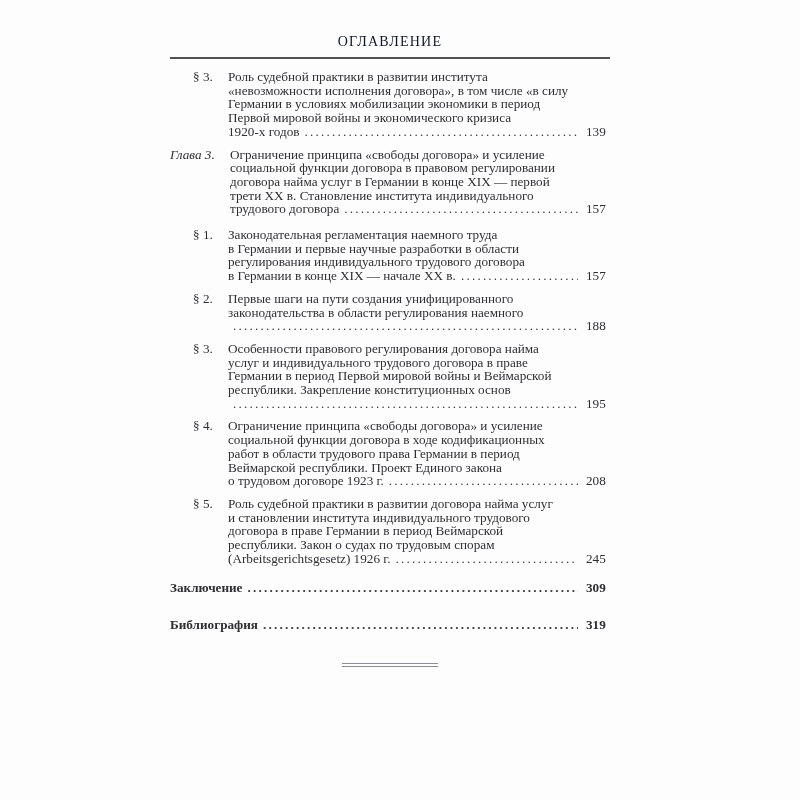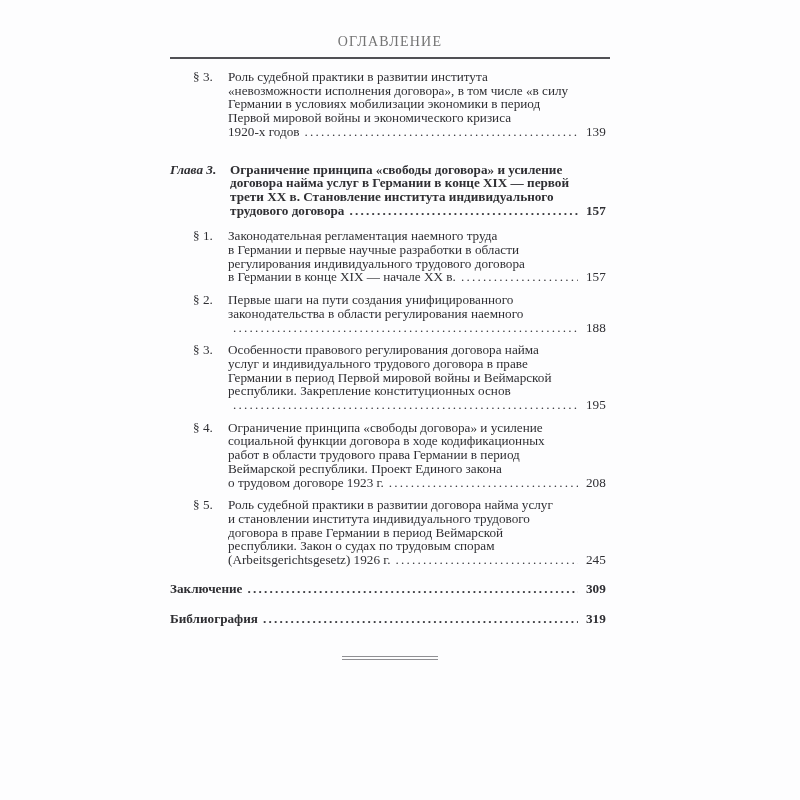--- a/index.html
+++ b/index.html
@@ -21,21 +21,21 @@
     top: 34px;
     width: 440px;
   }
   .title {
     margin: 0;
     text-align: center;
     font-size: 14px;
     line-height: 16px;
     font-weight: normal;
     letter-spacing: 1.2px;
-    color: #737373;
+    color: #0f172a;
   }
   .rule {
     border-top: 2px solid #515155;
     margin-top: 7px;
     height: 0;
   }
   .entries {
     margin-top: 11px;
   }
   .entry {
@@ -44,31 +44,31 @@
     line-height: 13.7px;
     margin: 0 0 9px 0;
   }
   .entry .label {
     flex: 0 0 auto;
     white-space: nowrap;
   }
   .entry.section { padding-left: 23px; }
   .entry.section .label { width: 35px; }
   .entry.chapter {
-    font-weight: bold;
-    margin-top: 24px;
+    font-weight: normal;
+    margin-top: 9px;
     margin-bottom: 12px;
   }
   .entry.chapter .label {
     width: 60px;
     font-style: italic;
   }
   .entry.backmatter {
     font-weight: bold;
-    margin-top: 16px;
+    margin-top: 24px;
     margin-bottom: 12px;
   }
   .entry.section + .entry.backmatter { margin-top: 15px; }
   .entry-body {
     flex: 1 1 auto;
     min-width: 0;
   }
   .line {
     white-space: nowrap;
   }
@@ -124,20 +124,21 @@
             <span class="leader"></span>
             <span class="pagenum">139</span>
           </div>
         </div>
   </div>
 
   <div class="entry chapter">
     <span class="label">Глава 3.</span>
     <div class="entry-body">
           <div class="line">Ограничение принципа «свободы договора» и усиление</div>
+          <div class="line">социальной функции договора в правовом регулировании</div>
           <div class="line">договора найма услуг в Германии в конце XIX — первой</div>
           <div class="line">трети XX в. Становление института индивидуального</div>
           <div class="lastline">
             <span class="ltext">трудового договора</span>
             <span class="leader"></span>
             <span class="pagenum">157</span>
           </div>
         </div>
   </div>
 

